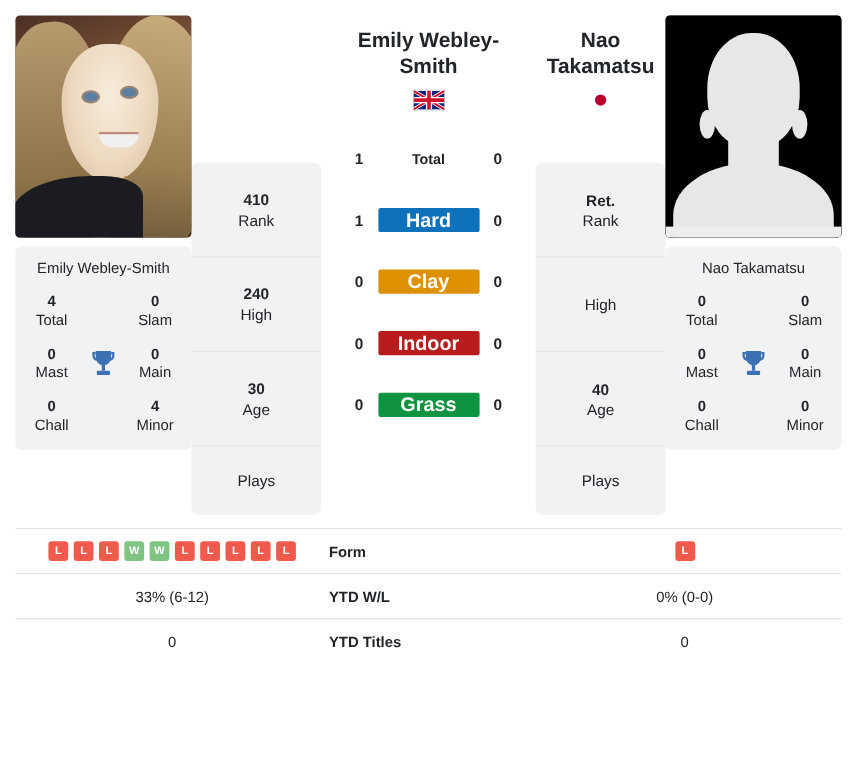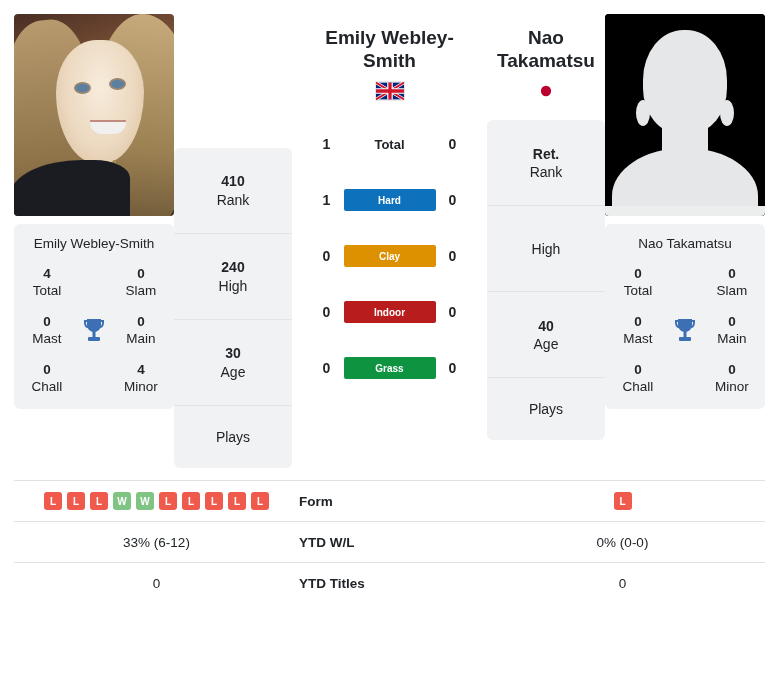--- a/index.html
+++ b/index.html
@@ -151,21 +151,21 @@
     display:flex; align-items:center; justify-content:center;
     height: 56px;
   }
   .h2h-score {
     width: 34px; text-align:center;
     font-size: 14px; font-weight: bold;
   }
   .h2h-pill {
     width: 92px; height: 22px;
     display:flex; align-items:center; justify-content:center;
-    font-size: 10px; font-weight: bold;
+    font-size: 18px; font-weight: bold;
     color:#fff; border-radius:2px;
   }
   .h2h-pill.plain { background: transparent; color:#212529; font-weight:bold; font-size:13px; }
 
   
   .cmp-table {
     width: 751px;
     margin: 12px auto 0 auto;
     border-collapse: collapse;
     table-layout: fixed;
@@ -319,21 +319,21 @@
 
     <div style="width:118px; flex:0 0 118px;">
       <div class="h2h-title" style="padding-top:12px;">Nao Takamatsu</div>
       <div class="flag-wrap">
         <svg class="flag flag-jp" viewBox="0 0 60 36" aria-hidden="true">
           <rect width="60" height="36" fill="#ffffff"></rect>
           <circle cx="30" cy="18" r="11" fill="#bc002d"></circle>
         </svg>
       </div>
 
-      <div class="info-stack" style="margin-top:16px;">
+      <div class="info-stack" style="margin-top:44px;">
         <div class="info-row">
           <div class="info-val">Ret.</div>
           <div class="info-lbl">Rank</div>
         </div>
         <div class="info-row">
           <div class="info-val"></div>
           <div class="info-lbl">High</div>
         </div>
         <div class="info-row">
           <div class="info-val">40</div>

